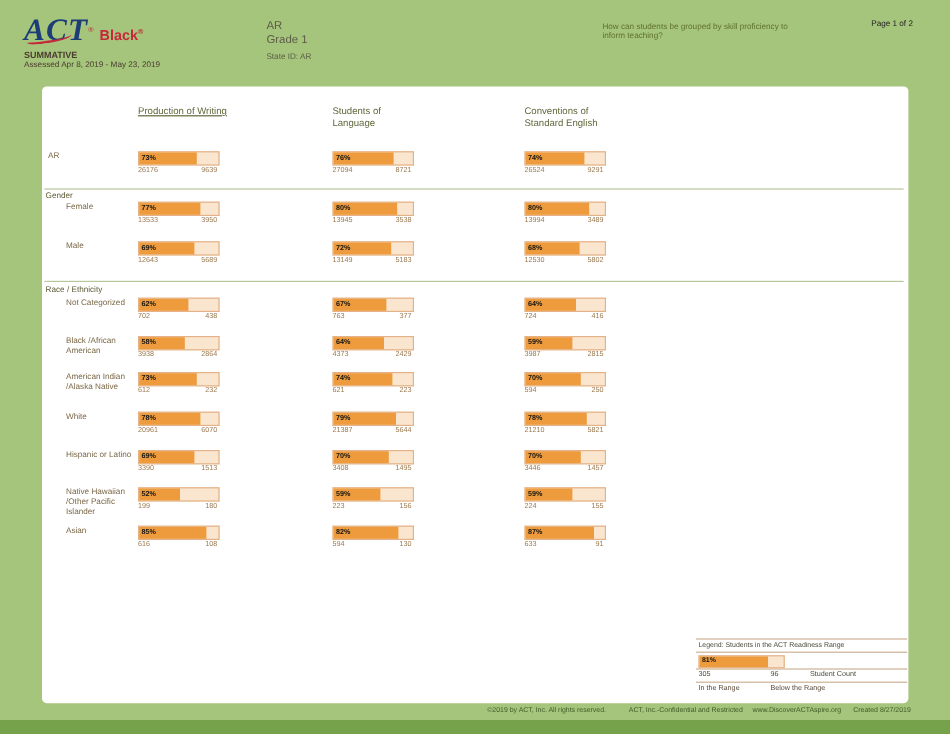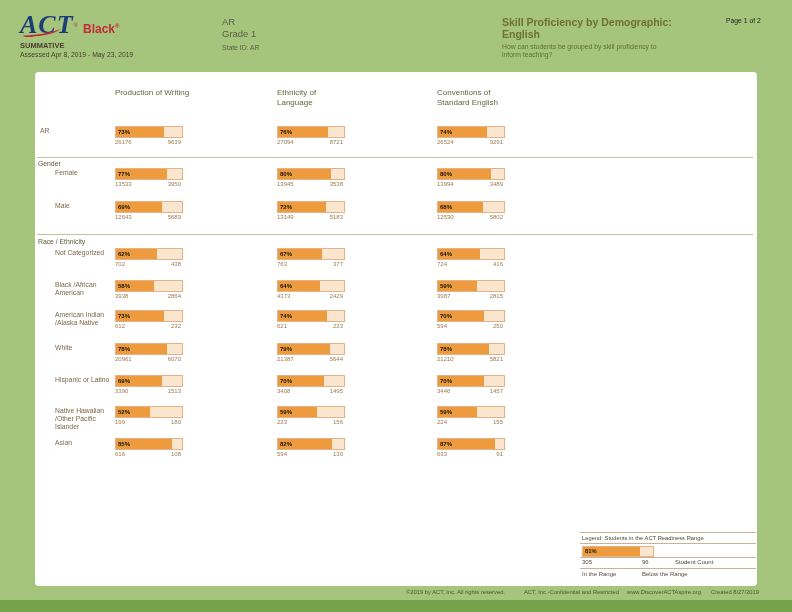--- a/index.html
+++ b/index.html
@@ -19,21 +19,21 @@
   .cb-grade{font-size:9.5px;line-height:12px;}
   .cb-sid{font-size:6.8px;margin-top:4px;}
   .title-block{position:absolute;left:502px;top:16px;width:200px;}
   .rpt-title{font-size:10.5px;font-weight:bold;color:#6e7033;}
   .rpt-sub{font-size:6.8px;color:#5e7030;margin-top:3px;width:175px;line-height:8px;}
   .page-num{position:absolute;left:726px;top:17px;font-size:6.8px;color:#222;}
 
   
   .panel{position:absolute;left:35px;top:72px;width:722px;height:514px;background:#ffffff;border-radius:4px;}
   .col-hdr{position:absolute;top:16px;width:92px;font-size:8px;color:#60683c;line-height:9.5px;}
-  .col1{left:80px;} .col2{left:242px;width:72px;} .col3{left:402px;width:80px;}
+  .col1{left:80px;text-decoration:underline;} .col2{left:242px;width:72px;} .col3{left:402px;width:80px;}
 
   .divider{position:absolute;left:2px;width:716px;border-top:1px solid #b5c79b;}
   .section-label{position:absolute;left:3px;font-size:6.8px;color:#5f5a35;}
   .row-label{position:absolute;font-size:6.8px;color:#7a6847;line-height:8px;width:58px;}
 
   .bar{position:absolute;height:10px;background:#fae6cf;border:1px solid #e3b288;}
   .bar-fill{position:absolute;left:0;top:0;height:10px;background:#ed9b3d;}
   .bar-pct{position:absolute;left:2px;top:0;font-size:6px;font-weight:bold;color:#141414;line-height:10px;}
   .cnt{position:absolute;font-size:6px;color:#9b7b52;}
   .cnt-in{left:0;}
@@ -72,28 +72,27 @@
     <div class="assessed">Assessed Apr 8, 2019 - May 23, 2019</div>
   </div>
 
   <div class="center-block">
     <div class="cb-state">AR</div>
     <div class="cb-grade">Grade 1</div>
     <div class="cb-sid">State ID: AR</div>
   </div>
 
   <div class="title-block">
-    <div class="rpt-title">Skill Proficiency by Demographic: English</div>
     <div class="rpt-sub">How can students be grouped by skill proficiency to inform teaching?</div>
   </div>
   <div class="page-num">Page 1 of 2</div>
 
   <div class="panel">
     <div class="col-hdr col1">Production of Writing</div>
-    <div class="col-hdr col2">Ethnicity of Language</div>
+    <div class="col-hdr col2">Students of Language</div>
     <div class="col-hdr col3">Conventions of Standard English</div>
 
     <div id="grid">
         <div class="row-label" style="top: 55px; left: 5px;">AR</div>
         <div class="bar" style="left: 80px; top: 54px; width: 66px;">
           <div class="bar-fill" style="width: 48px;"></div>
           <div class="bar-pct">73%</div>
         </div>
         <div class="cnt-wrap" style="left: 80px; top: 67px; width: 66px;">
           <div class="cnt cnt-in">26176</div>

